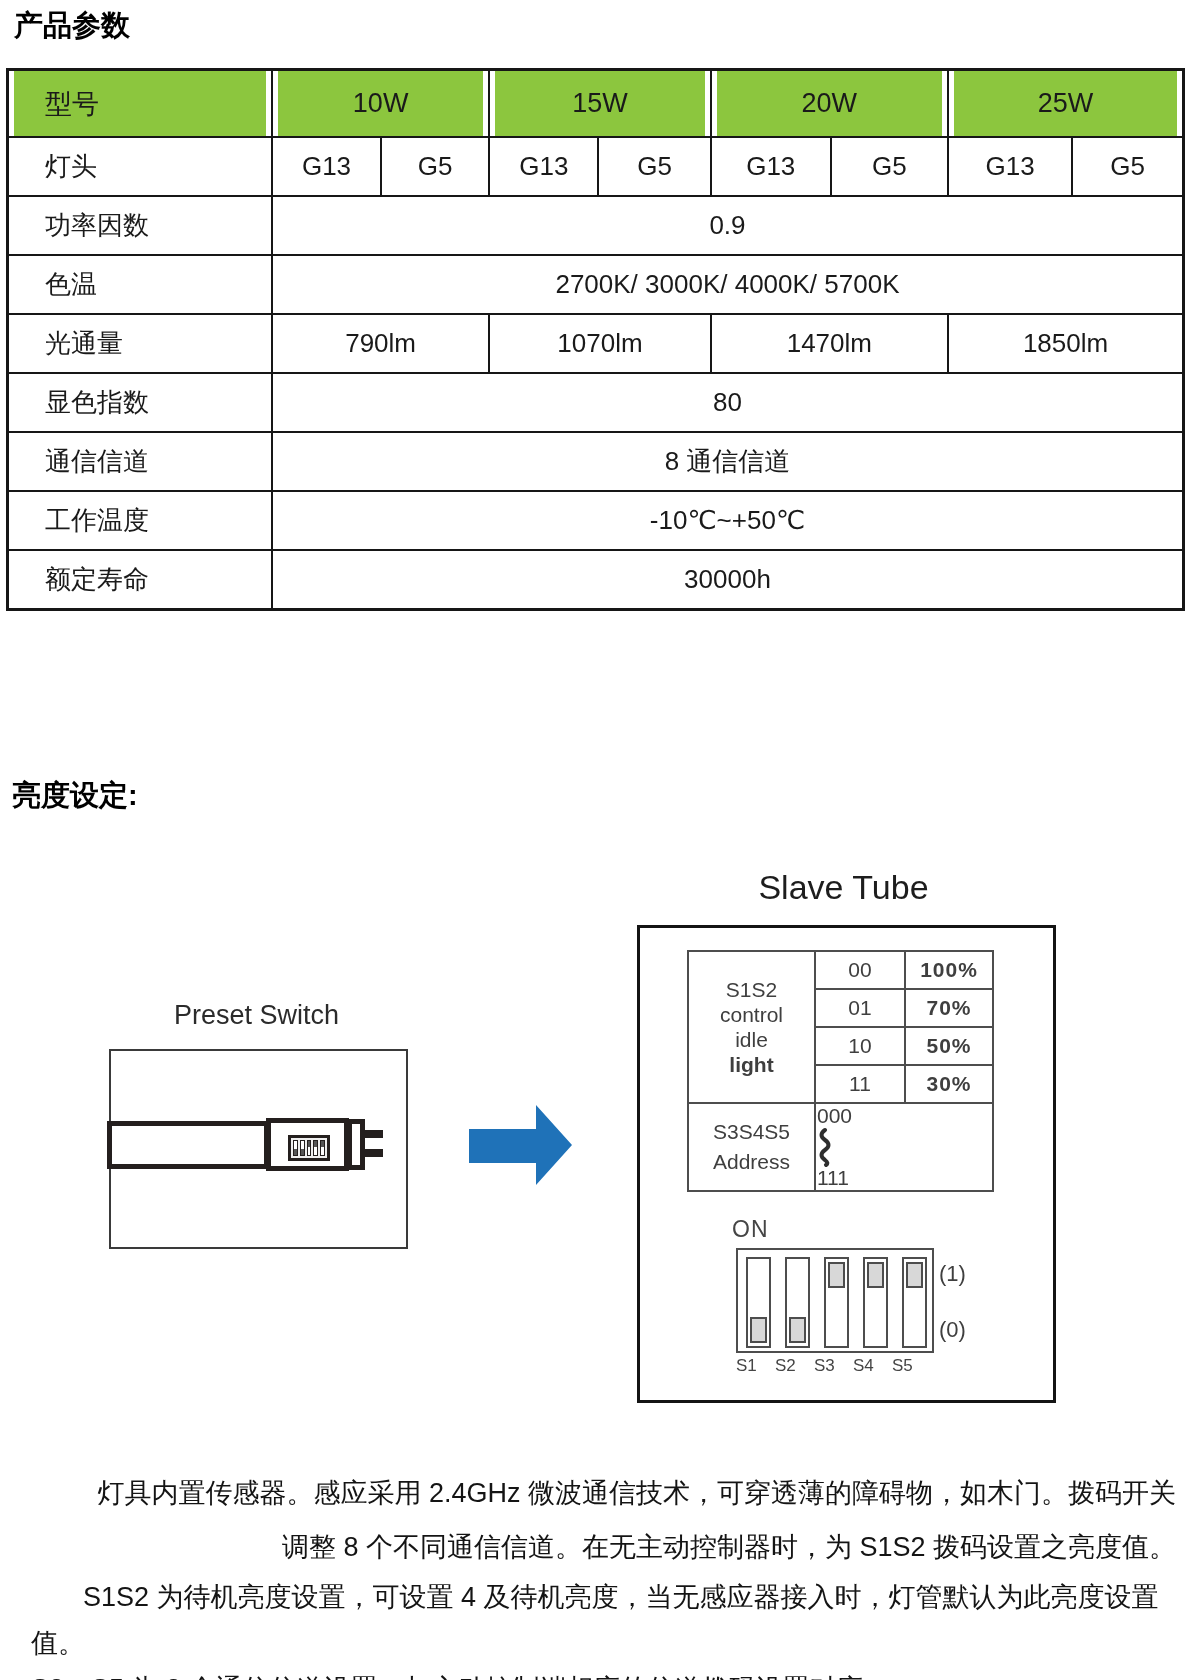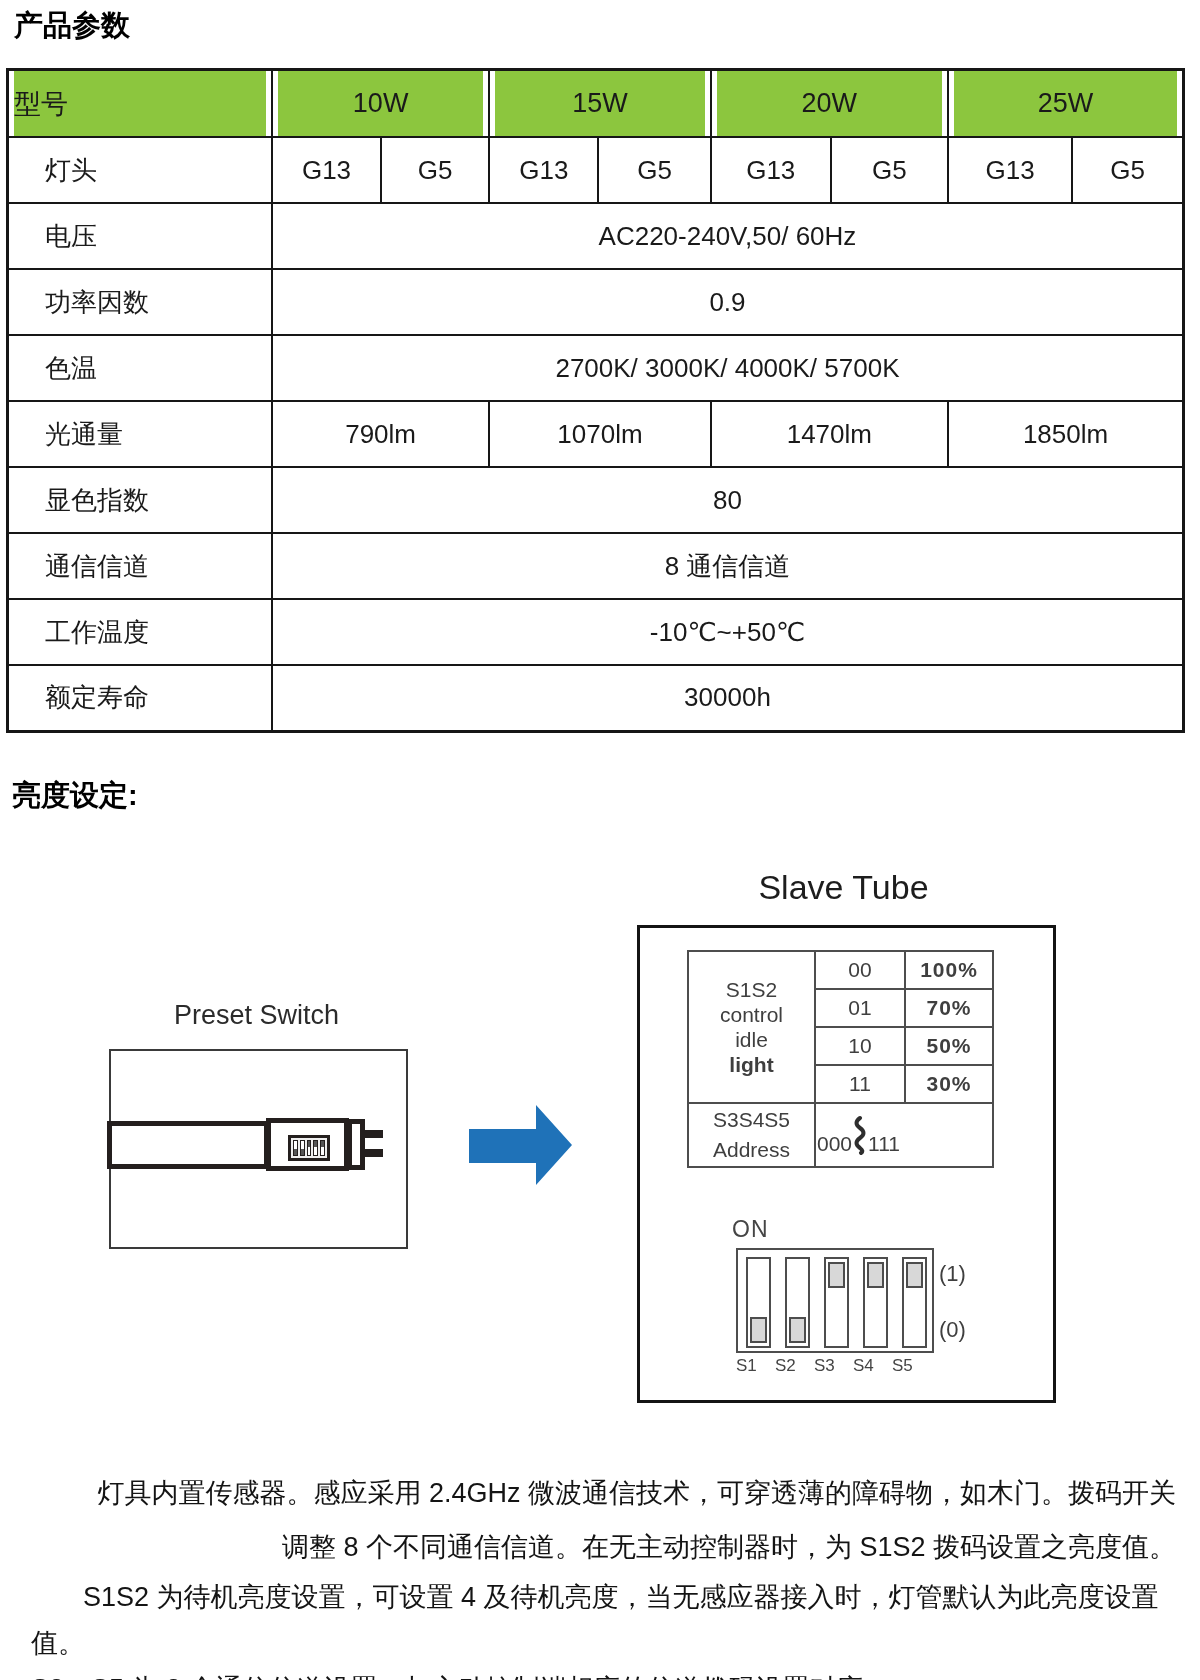--- a/index.html
+++ b/index.html
@@ -9,27 +9,27 @@
 
   
   .h-title{left:14px;top:6px;font-size:29px;font-weight:bold;color:#000;}
   .h-section{left:12px;top:776px;font-size:29px;font-weight:bold;color:#000;}
 
   
   table.spec{left:6px;top:68px;width:1179px;border-collapse:collapse;table-layout:fixed;
              border:3px solid #161616;}
   table.spec td{border:2px solid #161616;text-align:center;font-size:26px;
                 overflow:hidden;white-space:nowrap;}
-  table.spec tr.r{height:66px;}
+  table.spec tr.r{height:59px;}
   table.spec tr.head{height:65px;}
   table.spec td.lbl{text-align:left;padding-left:36px;}
   tr.head td{padding:0;}
   .gfill{height:65px;box-sizing:border-box;background:#8CC63E;margin:0 5px;
          display:flex;align-items:center;justify-content:center;font-size:27px;}
-  .gfill.left{justify-content:flex-start;}
+  .gfill.left{justify-content:flex-start;padding-left:31px;}
 
   
   .preset-title{left:109px;top:1000px;width:295px;text-align:center;font-size:27px;color:#2b2b2b;}
   .preset-box{left:109px;top:1049px;width:295px;height:196px;border:2px solid #3a3a3a;background:#fff;}
   .tube-part{position:absolute;box-sizing:border-box;border:5px solid #241f1e;background:#fff;}
   .tube-body{left:-4px;top:70px;width:162px;height:48px;}
   .tube-cap{left:155px;top:67px;width:83px;height:53px;}
   .tube-ring{left:236px;top:68px;width:18px;height:51px;}
   .tube-pin{position:absolute;background:#241f1e;width:20px;height:8px;left:252px;}
   .pin1{top:79px;} .pin2{top:98px;}
@@ -47,21 +47,21 @@
   .slave-box{left:637px;top:925px;width:413px;height:472px;border:3px solid #141414;background:#fff;}
   table.ctl{position:absolute;left:47px;top:22px;width:305px;border-collapse:collapse;table-layout:fixed;
             color:#3f3f3f;padding-left:16px;}
   table.ctl td{border:2px solid #4d4d4d;text-align:center;font-size:21px;}
   table.ctl tr{height:38px;}
   td.ctl-left{font-size:21px;line-height:25px;}
   td.ctl-left .bold{font-weight:bold;}
   td.pct{font-weight:bold;letter-spacing:1px;}
   tr.addr{height:101px;}
   td.addr-left{font-size:23px;line-height:30px;}
-  .addr-range{display:flex;align-items:flex-end;line-height:22px;}
+  .addr-range{display:flex;flex-direction:column;align-items:flex-start;line-height:22px;}
   .addr-range .num{font-size:21px;color:#3f3f3f;}
 
   .dip-on{position:absolute;left:92px;top:288px;font-size:23px;color:#454545;letter-spacing:1px;}
   .dip-box{position:absolute;left:96px;top:320px;width:198px;height:105px;box-sizing:border-box;
            border:2px solid #4d4d4d;background:#fff;}
   .slot{position:absolute;top:7px;width:25px;height:91px;box-sizing:border-box;border:2px solid #4d4d4d;}
   .slot0{left:8px;} .slot1{left:47px;} .slot2{left:86px;} .slot3{left:125px;} .slot4{left:164px;}
   .knob{position:absolute;left:2px;width:17px;height:26px;background:#d8d8d8;border:2px solid #4d4d4d;box-sizing:border-box;}
   .knob.up{top:3px;} .knob.down{bottom:3px;}
   .dip-names{position:absolute;left:96px;top:428px;width:198px;display:flex;}
@@ -114,24 +114,20 @@
   <tr class="r">
     <td class="lbl">灯头</td>
     <td>G13</td>
     <td>G5</td>
     <td>G13</td>
     <td>G5</td>
     <td>G13</td>
     <td>G5</td>
     <td>G13</td>
     <td>G5</td>
-  </tr>
-  <tr class="r">
-    <td class="lbl">电压</td>
-    <td colspan="8">AC220-240V,50/ 60Hz</td>
   </tr>
   <tr class="r">
     <td class="lbl">功率因数</td>
     <td colspan="8">0.9</td>
   </tr>
   <tr class="r">
     <td class="lbl">色温</td>
     <td colspan="8">2700K/ 3000K/ 4000K/ 5700K</td>
   </tr>
   <tr class="r">

